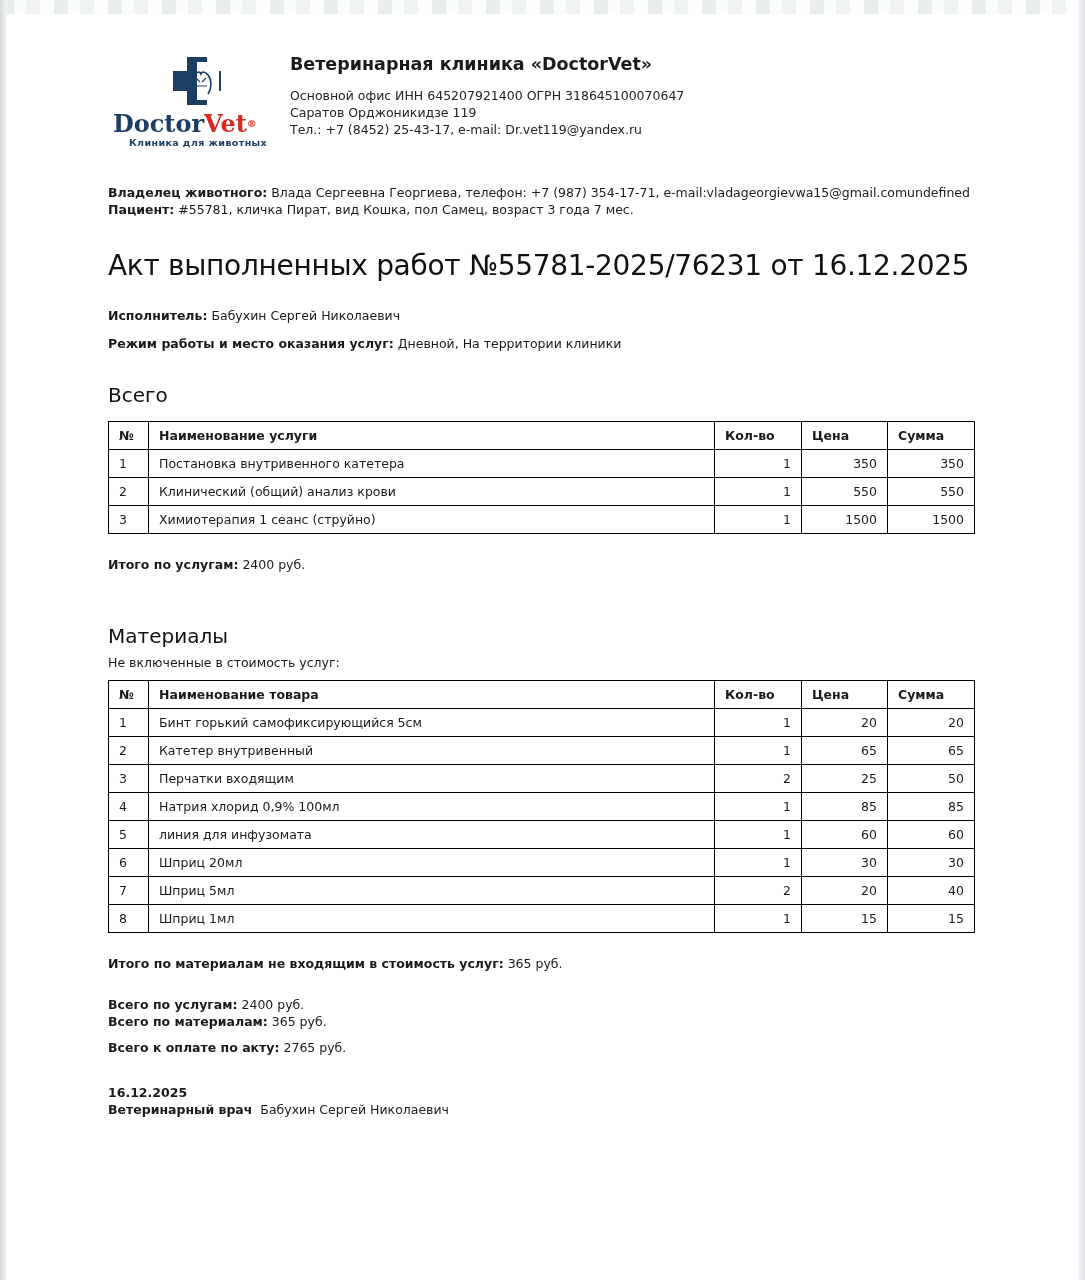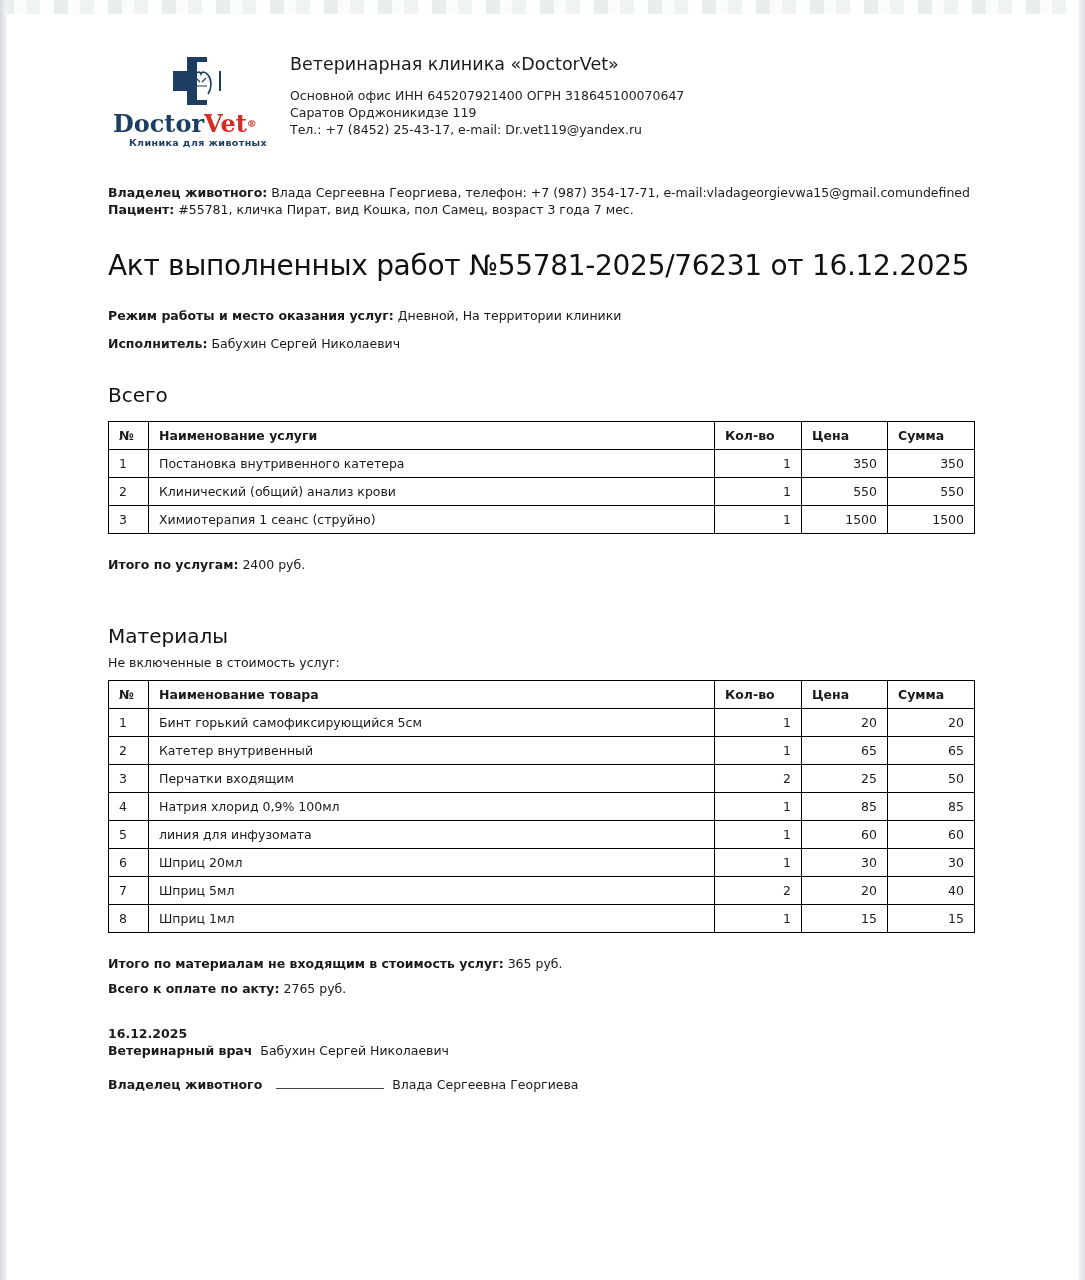--- a/index.html
+++ b/index.html
@@ -35,21 +35,21 @@
   .logo-row { display: flex; align-items: center; flex-direction: column; }
   .logo-cross { width: 54px; height: 54px; flex: 0 0 54px; }
   .logo-textcol { margin-left: -14px; margin-top: 4px; }
   .logo-name { font-family: "DejaVu Serif", "Liberation Serif", serif; font-weight: bold; font-size: 24px; line-height: 24px; white-space: nowrap; }
   .logo-doctor { color: #1c3e63; }
   .logo-vet { color: #d42b22; }
   .logo-reg { color: #d42b22; font-size: 10px; vertical-align: top; }
   .logo-tagline { color: #1c3e63; font-size: 9.5px; font-weight: bold; letter-spacing: 0.4px; margin-top: 1px; white-space: nowrap; padding-left: 16px; }
 
   .clinic { padding-left: 4px; }
-  .clinic-title { font-size: 17.5px; font-weight: normal; margin-top: 2px; }
+  .clinic-title { font-size: 17.5px; font-weight: bold; margin-top: 2px; }
   .clinic-info { margin-top: 13px; font-size: 12.5px; line-height: 17px; color: #222; }
 
   
   .party { margin-top: 37px; font-size: 12.5px; line-height: 16.5px; }
   .party b { font-weight: bold; }
 
   
   .doc-title { margin-top: 31px; font-size: 28px; font-weight: normal; letter-spacing: -0.3px; color: #111; }
 
   .kv { font-size: 12.5px; margin-top: 26px; }
@@ -120,22 +120,22 @@
     </div>
   </div>
 
   <div class="party">
     <div><b>Владелец животного:</b> <span>Влада Сергеевна Георгиева, телефон: +7 (987) 354-17-71, e-mail:vladageorgievwa15@gmail.comundefined</span></div>
     <div><b>Пациент:</b> <span>#55781, кличка Пират, вид Кошка, пол Самец, возраст 3 года 7 мес.</span></div>
   </div>
 
   <div class="doc-title">Акт выполненных работ №55781-2025/76231 от 16.12.2025</div>
 
+  <div class="kv"><b>Исполнитель:</b> <span>Бабухин Сергей Николаевич</span></div>
   <div class="kv"><b>Режим работы и место оказания услуг:</b> <span>Дневной, На территории клиники</span></div>
-  <div class="kv"><b>Исполнитель:</b> <span>Бабухин Сергей Николаевич</span></div>
 
   <div class="section-title">Всего</div>
   <table class="doc">
     <tbody>
         <tr>
       <th class="col-num">№</th>
       <th>Наименование услуги</th>
       <th class="col-qty">Кол-во</th>
       <th class="col-price">Цена</th>
       <th class="col-sum">Сумма</th>
@@ -229,21 +229,24 @@
       <td>8</td>
       <td>Шприц 1мл</td>
       <td class="num">1</td>
       <td class="num">15</td>
       <td class="num">15</td>
     </tr>
   </tbody>
     </table>
   <div class="total-line"><b>Итого по материалам не входящим в стоимость услуг:</b> <span>365 руб.</span></div>
 
+  <div class="grand">
+    <div><b>Всего по услугам:</b> <span>2400 руб.</span></div>
+    <div><b>Всего по материалам:</b> <span>365 руб.</span></div>
+  </div>
   <div class="grand-due"><b>Всего к оплате по акту:</b> <span>2765 руб.</span></div>
 
   <div class="footer">
     <div><b>16.12.2025</b></div>
     <div><b>Ветеринарный врач</b>&nbsp; <span>Бабухин Сергей Николаевич</span></div>
   </div>
-  <div class="sig-row"><b>Владелец животного</b><span class="sig-line"></span><span>Влада Сергеевна Георгиева</span></div>
 
 </div>
 
 </body></html>

